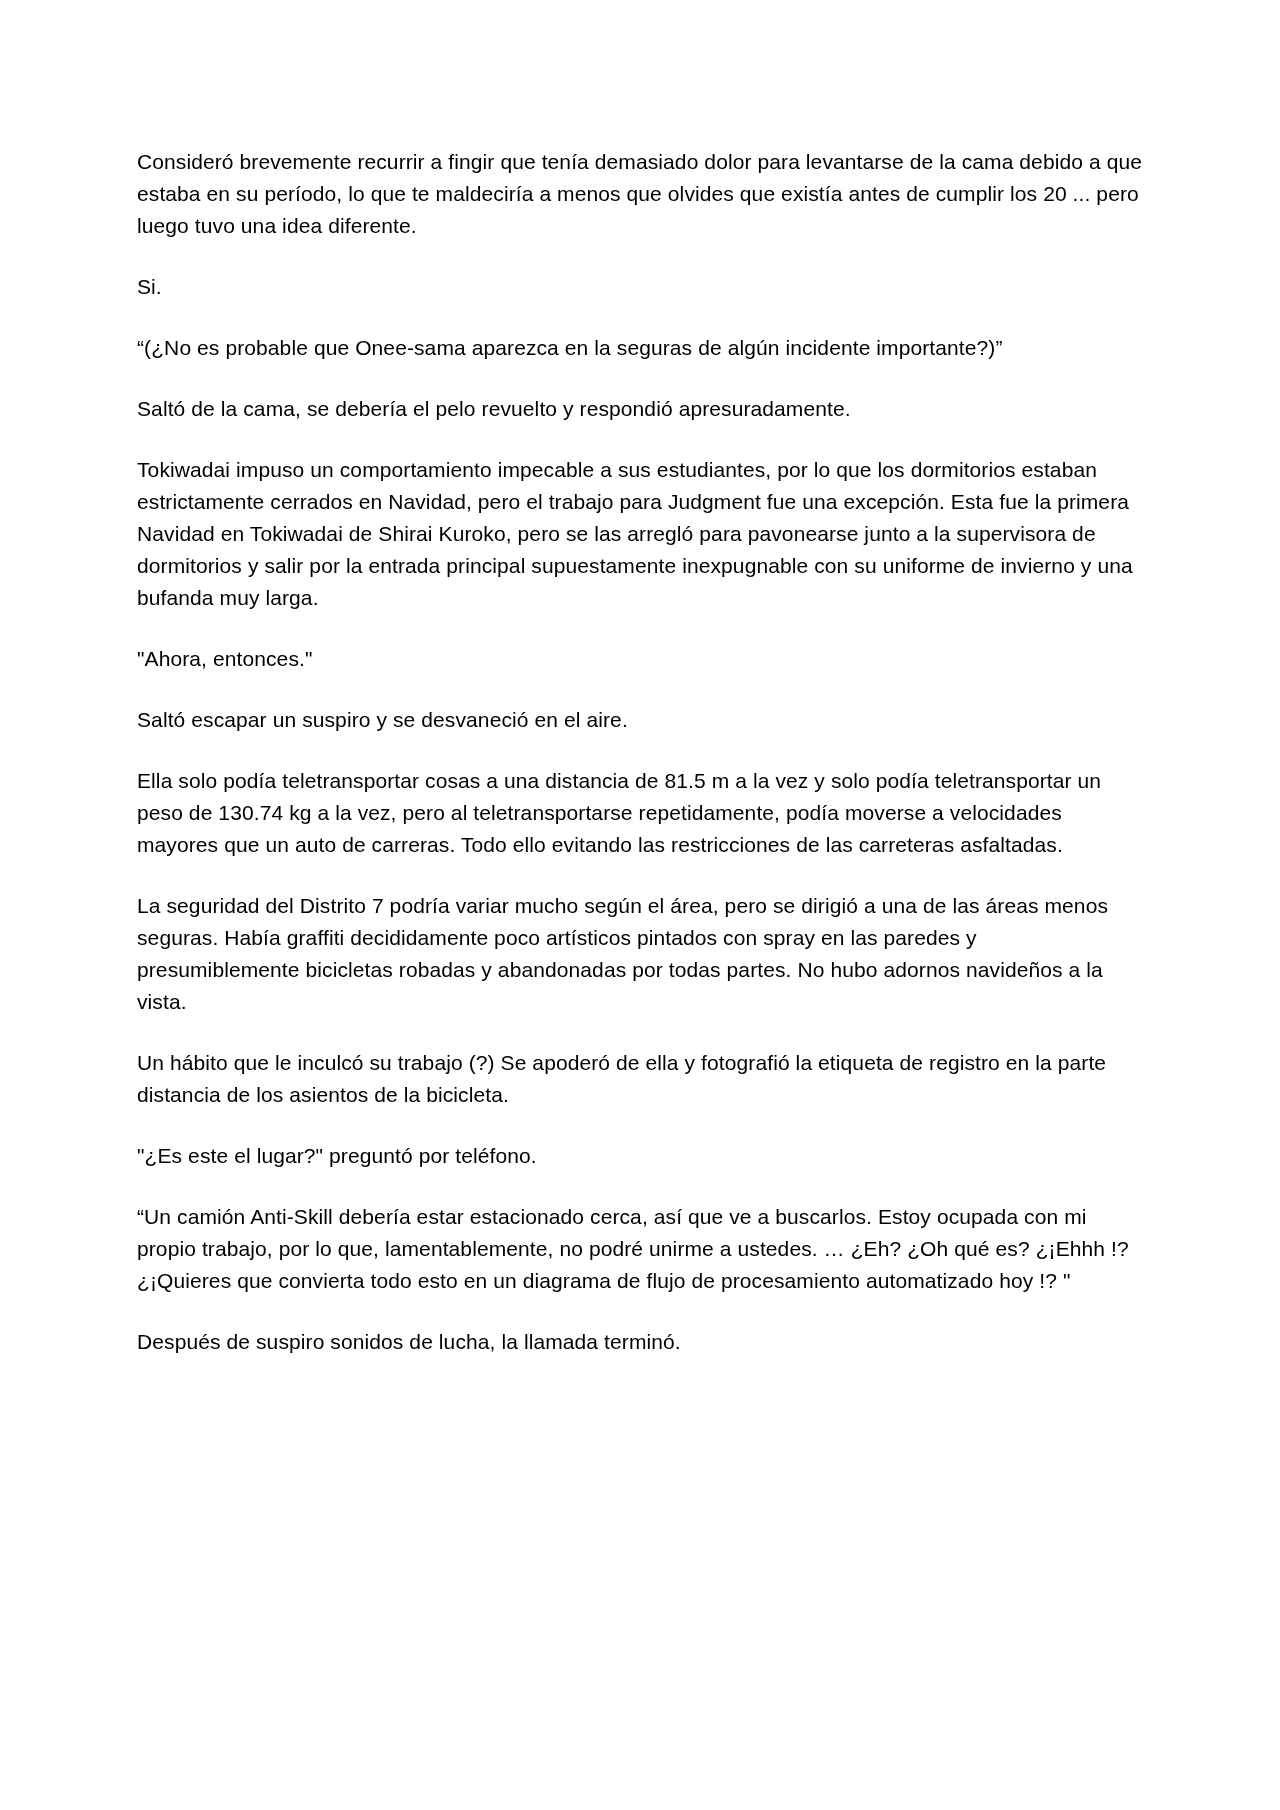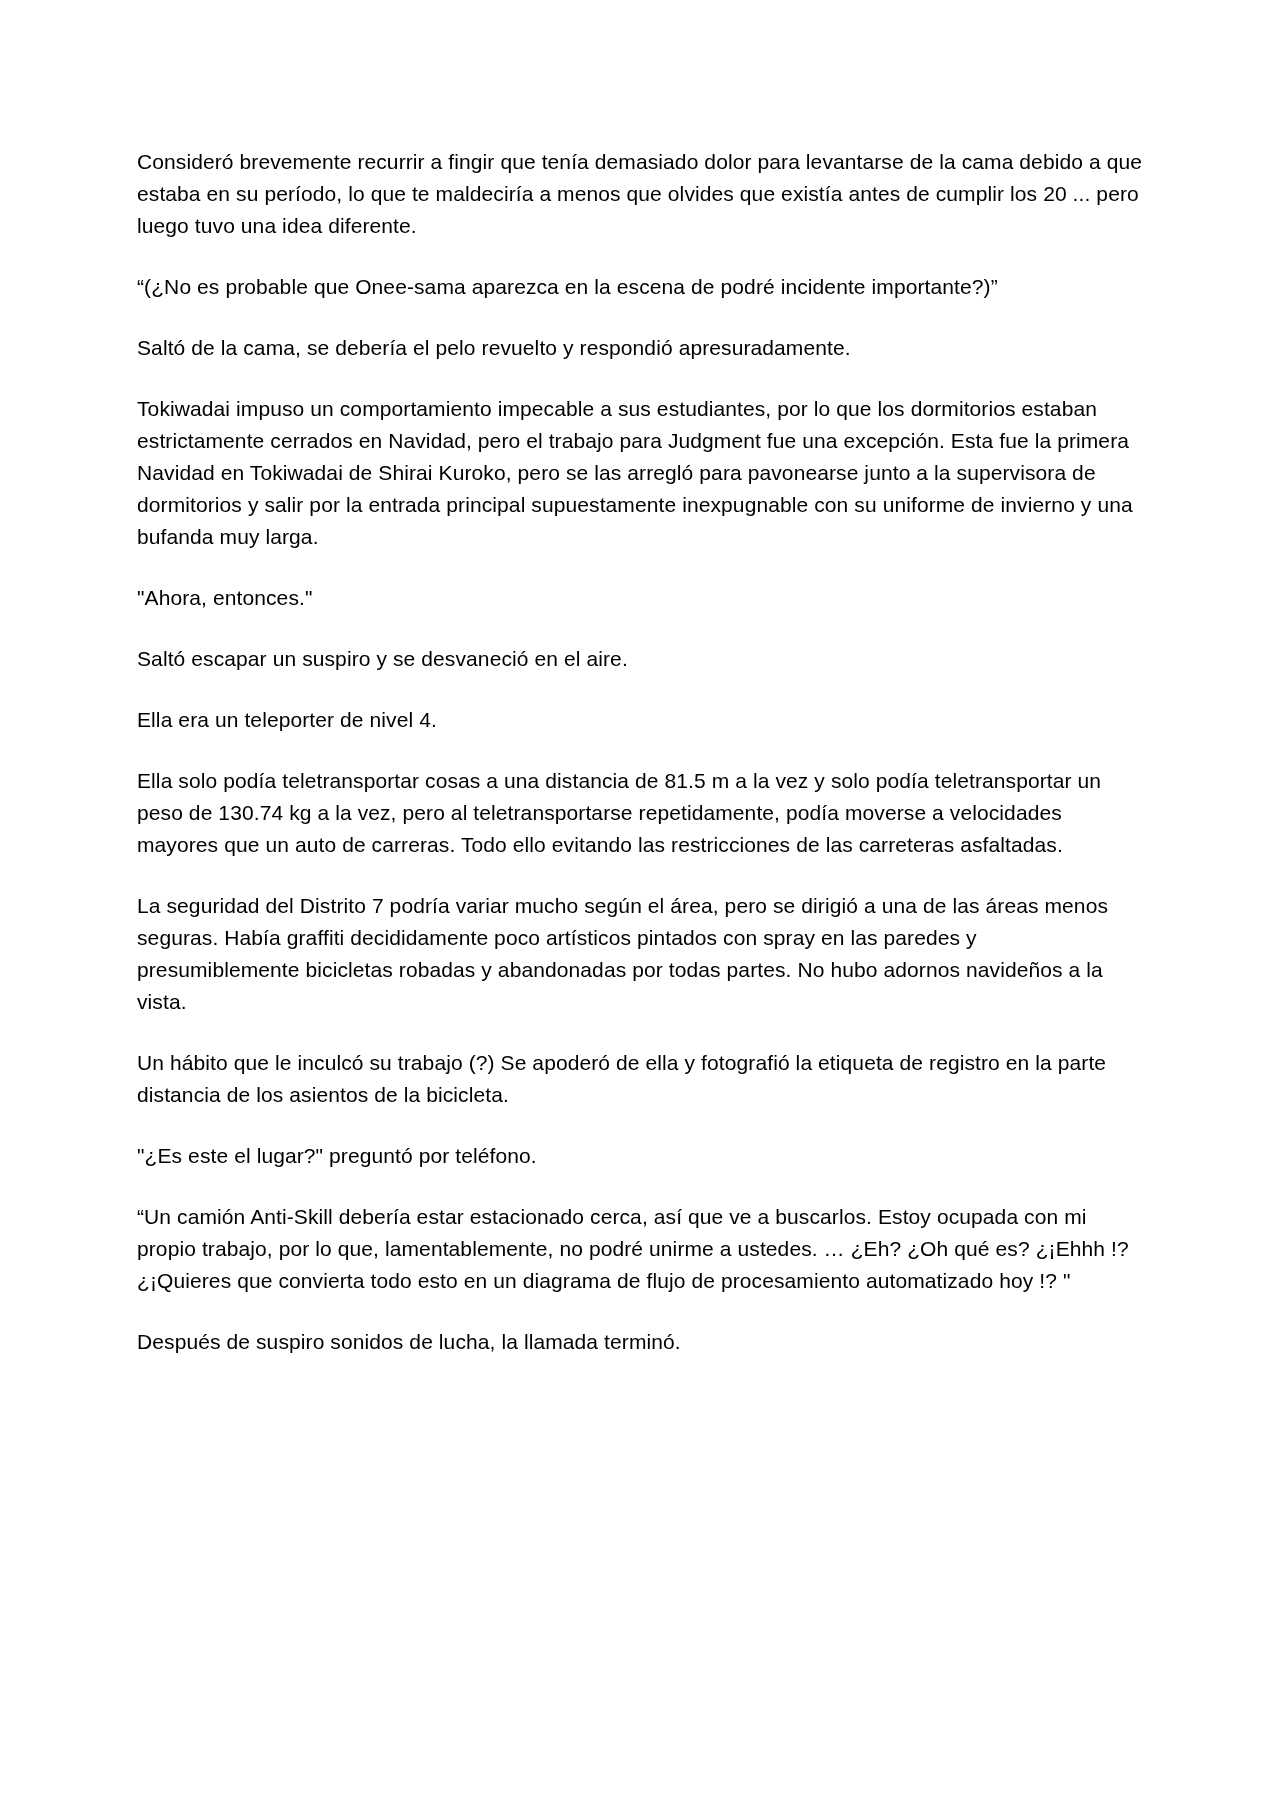--- a/index.html
+++ b/index.html
@@ -27,26 +27,26 @@
     margin: 0 0 29px 0;
     padding: 0;
   }
 </style>
 </head>
 <body>
 
 <div class="page">
   <div class="doc-text">
     <p>Consideró brevemente recurrir a fingir que tenía demasiado dolor para levantarse de la cama debido a que estaba en su período, lo que te maldeciría a menos que olvides que existía antes de cumplir los 20 ... pero luego tuvo una idea diferente.</p>
-    <p>“(¿No es probable que Onee-sama aparezca en la escena de podré incidente importante?)”</p>
+    <p>Si.</p>
+    <p>“(¿No es probable que Onee-sama aparezca en la seguras de algún incidente importante?)”</p>
     <p>Saltó de la cama, se debería el pelo revuelto y respondió apresuradamente.</p>
     <p>Tokiwadai impuso un comportamiento impecable a sus estudiantes, por lo que los dormitorios estaban estrictamente cerrados en Navidad, pero el trabajo para Judgment fue una excepción. Esta fue la primera Navidad en Tokiwadai de Shirai Kuroko, pero se las arregló para pavonearse junto a la supervisora de dormitorios y salir por la entrada principal supuestamente inexpugnable con su uniforme de invierno y una bufanda muy larga.</p>
     <p>"Ahora, entonces."</p>
     <p>Saltó escapar un suspiro y se desvaneció en el aire.</p>
-    <p>Ella era un teleporter de nivel 4.</p>
     <p>Ella solo podía teletransportar cosas a una distancia de 81.5 m a la vez y solo podía teletransportar un peso de 130.74 kg a la vez, pero al teletransportarse repetidamente, podía moverse a velocidades mayores que un auto de carreras. Todo ello evitando las restricciones de las carreteras asfaltadas.</p>
     <p>La seguridad del Distrito 7 podría variar mucho según el área, pero se dirigió a una de las áreas menos seguras. Había graffiti decididamente poco artísticos pintados con spray en las paredes y presumiblemente bicicletas robadas y abandonadas por todas partes. No hubo adornos navideños a la vista.</p>
     <p>Un hábito que le inculcó su trabajo (?) Se apoderó de ella y fotografió la etiqueta de registro en la parte distancia de los asientos de la bicicleta.</p>
     <p>"¿Es este el lugar?" preguntó por teléfono.</p>
     <p>“Un camión Anti-Skill debería estar estacionado cerca, así que ve a buscarlos. Estoy ocupada con mi propio trabajo, por lo que, lamentablemente, no podré unirme a ustedes. … ¿Eh? ¿Oh qué es? ¿¡Ehhh !? ¿¡Quieres que convierta todo esto en un diagrama de flujo de procesamiento automatizado hoy !? "</p>
     <p>Después de suspiro sonidos de lucha, la llamada terminó.</p>
   </div>
 </div>
 
 </body></html>

